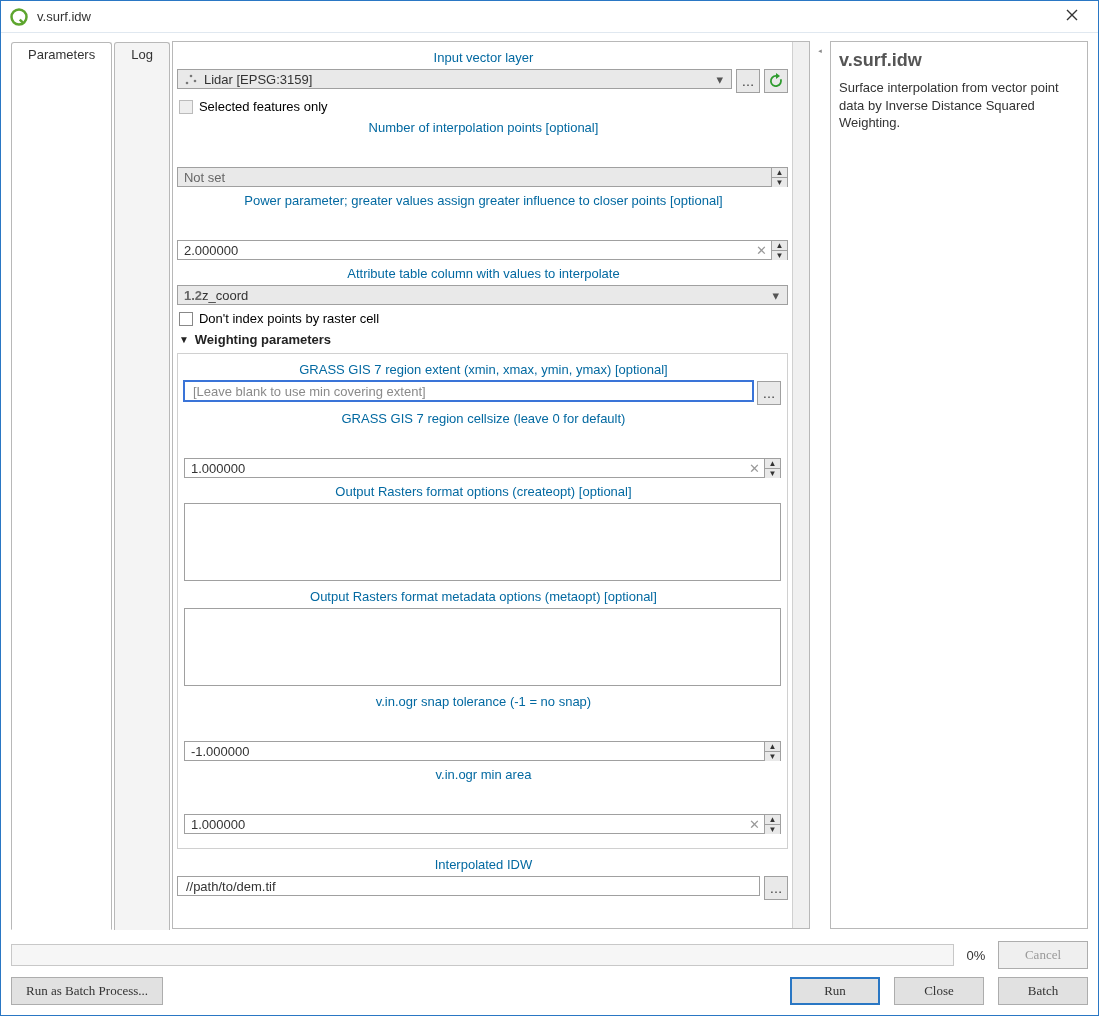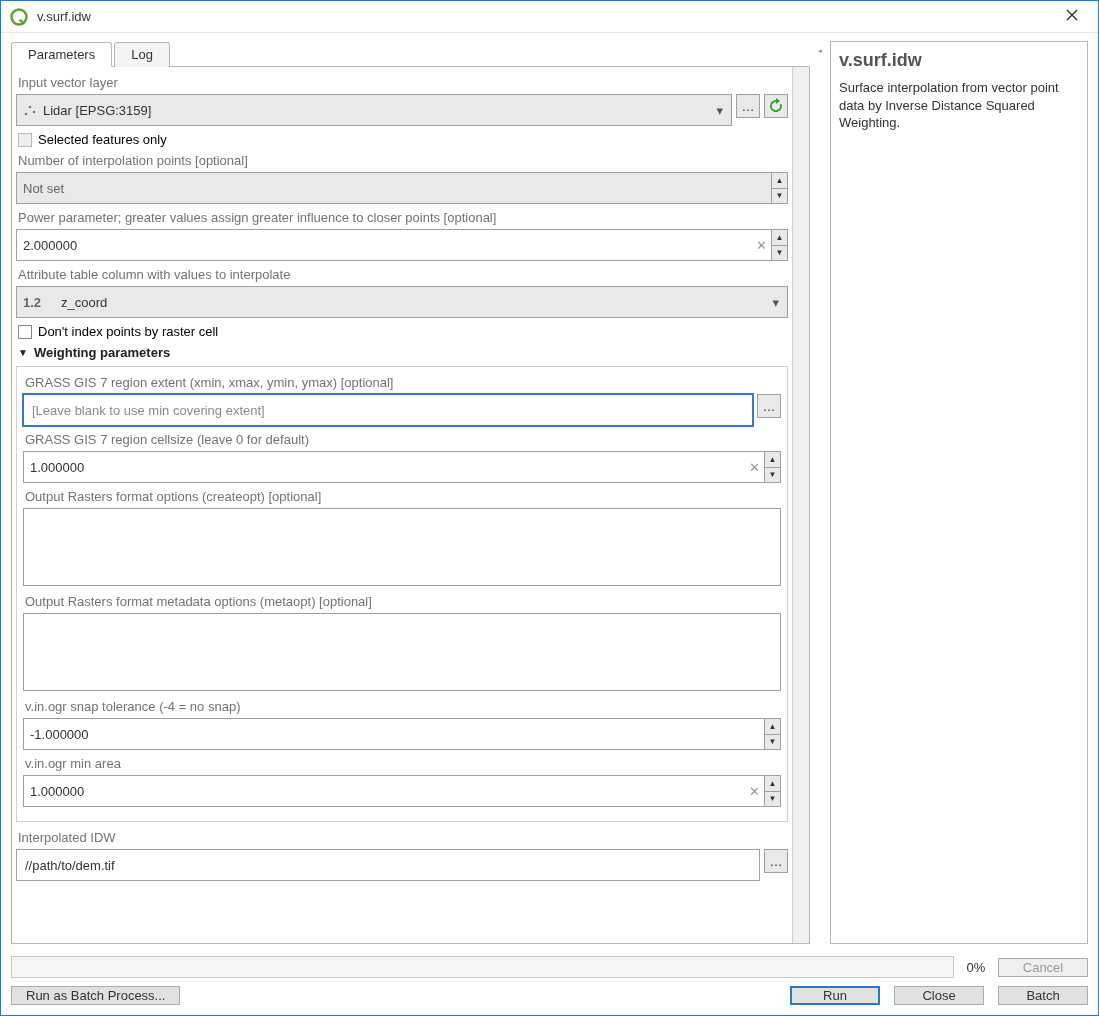--- a/index.html
+++ b/index.html
@@ -4,46 +4,46 @@
 <style>
 * { box-sizing: border-box; font-family: "Segoe UI", Tahoma, sans-serif; font-size: 13px; }
 html, body { margin:0; padding:0; background:#fff; }
 .window { width:1099px; height:1016px; border:1px solid #2a77c4; display:flex; flex-direction:column; }
 .titlebar { height:32px; display:flex; align-items:center; padding:0 8px; border-bottom:1px solid #e0e8f0; }
 .titlebar .appicon { width:20px; height:20px; margin-right:8px; }
 .titlebar .title { flex:1; color:#333; }
 .titlebar .close { width:36px; text-align:center; color:#333; cursor:pointer; }
 .body { flex:1; display:flex; flex-direction:column; padding:8px 10px 10px 10px; gap:8px; min-height:0; }
 .main { flex:1; display:flex; gap:6px; min-height:0; }
-.left { flex:1; display:flex; flex-direction:column; min-width:0; }
+.left { flex:1; display:flex; flex-direction:row; min-width:0; }
 .tabs { display:flex; gap:-1px; position:relative; top:1px; z-index:2; }
 .tab { padding:4px 16px; border:1px solid #b8b8b8; border-bottom:none; background:#f4f4f4; color:#333; border-radius:3px 3px 0 0; cursor:pointer; margin-right:2px;}
 .tab.active { background:#fff; border-bottom:1px solid #fff; }
 .tabcontent { border:1px solid #b8b8b8; flex:1; display:flex; min-height:0; }
 .scrollpane { flex:1; overflow:hidden; padding:4px 2px 4px 4px; display:flex; }
 .scrollinner { flex:1; overflow:hidden; padding-right:2px; }
 .scrollbar { width:17px; background:#f0f0f0; border-left:1px solid #d0d0d0; position:relative; }
-.label { color:#737373; margin:4px 0 4px 2px; }
+.label { color:#0369a1; margin:4px 0 4px 2px;text-align:center; }
 .row { display:flex; align-items:stretch; gap:4px; margin-bottom:6px; }
 .combo, .textinput, .spin, .select {
-  flex:1; height:32px; border:1px solid #a0a0a0; background:#e9e9e9; display:flex; align-items:center;
+  flex:1; height:20px; border:1px solid #a0a0a0; background:#e9e9e9; display:flex; align-items:center;
   padding:0 6px; color:#333;
 }
 .combo.white, .textinput, .spin.white { background:#fff; }
 .combo .comboIcon { margin-right:6px; display:inline-flex; align-items:center;}
 .combo .comboText, .select .selText { flex:1; white-space:nowrap; overflow:hidden; text-overflow:ellipsis; }
 .combo .chev, .select .chev { color:#555; padding:0 2px; }
-.select .selnum { color:#666; font-weight:bold; margin-right:20px; }
+.select .selnum { color:#666; font-weight:bold; margin-right:0; }
 .select { background:#e9e9e9; }
 .iconbtn {
   width:24px; height:24px; border:1px solid #a0a0a0; background:#e9e9e9; display:flex;
   align-items:center; justify-content:center; cursor:pointer; color:#333;
 }
 .iconbtn.green svg path { fill:#2d9b2d; }
-.spin { position:relative; background:#fff; }
+.spin { position:relative; background:#fff;margin-top:28px; }
 .spin .val { flex:1; }
 .spin .clear { color:#999; margin-right:4px; cursor:pointer; }
 .spin .spnbtns { width:16px; display:flex; flex-direction:column; border-left:1px solid #a0a0a0; margin-right:-6px; align-self:stretch;}
 .spin .spnbtns div { flex:1; display:flex; align-items:center; justify-content:center; font-size:8px; color:#333; background:#e9e9e9;}
 .spin .spnbtns div:first-child{ border-bottom:1px solid #a0a0a0;}
 .check { display:flex; align-items:center; gap:6px; margin:4px 0 6px 2px; }
 .checkbox { width:14px; height:14px; border:1px solid #888; background:#fff; display:flex; align-items:center; justify-content:center; cursor:pointer;}
 .checkbox.disabled { background:#eee; border-color:#bbb; cursor:default;}
 .checkbox.checked::after { content:"✓"; font-size:11px; color:#333; line-height:1; }
 .check .lbl.disabled { color:#000000; }
@@ -55,21 +55,21 @@
 .textinput.focused { outline:2px solid #3a74d8; outline-offset:-1px;align-items:center;}
 .splitter { width:8px; display:flex; align-items:flex-start; justify-content:center; cursor:col-resize;}
 .splitter .dots::before { content:"◂"; font-size:7px; color:#888;}
 .right { width:258px; border:1px solid #b8b8b8; display:flex; flex-direction:column; }
 .right .inner { padding:6px 8px; }
 .right h1 { margin:2px 0 8px 0; font-size:18px; font-weight:bold; color:#555; }
 .right p { margin:0; color:#333; line-height:1.35; }
 .footer1 { display:flex; align-items:center; gap:8px; margin-top:4px;}
 .progressbar { flex:1; height:22px; border:1px solid #c8c8c8; background:#f6f6f6; }
 .pct { color:#333; width:28px; text-align:center;}
-.btn { height:19px; min-width:90px; border:1px solid #adadad; background:#e1e1e1; color:#333; display:flex; align-items:center; justify-content:center; cursor:pointer; padding:4px 14px;}
+.btn { height:28px; min-width:90px; border:1px solid #adadad; background:#e1e1e1; color:#333; display:flex; align-items:center; justify-content:center; cursor:pointer; padding:4px 14px;font-family:Liberation Serif, serif;}
 .btn.disabled { color:#999; background:#efefef; cursor:default;}
 .btn.primary { border:2px solid #2a77c4; }
 .footer2 { display:flex; align-items:center; gap:14px;}
 .footer2 .spacer { flex:1; }
 .placeholder::placeholder { color:#8a8a8a; }
 </style>
 </head>
 <body>
 
 <div class="window">
@@ -193,21 +193,21 @@
                       </div>
                   </div>
                 </div>
 
                 <div class="label">Output Rasters format options (createopt) [optional]</div>
                 <textarea class="multiline" style=""></textarea>
 
                 <div class="label" style="margin-top:8px">Output Rasters format metadata options (metaopt) [optional]</div>
                 <textarea class="multiline" style=""></textarea>
 
-                <div class="label" style="margin-top:8px">v.in.ogr snap tolerance (-4 = no snap)</div>
+                <div class="label" style="margin-top:8px">v.in.ogr snap tolerance (-1 = no snap)</div>
                 <div class="row">
                   <div class="spin">
                     <span class="val">-1.000000</span>
                     <div class="spnbtns">
                         <div>▲</div>
                         <div>▼</div>
                       </div>
                   </div>
                 </div>
 

